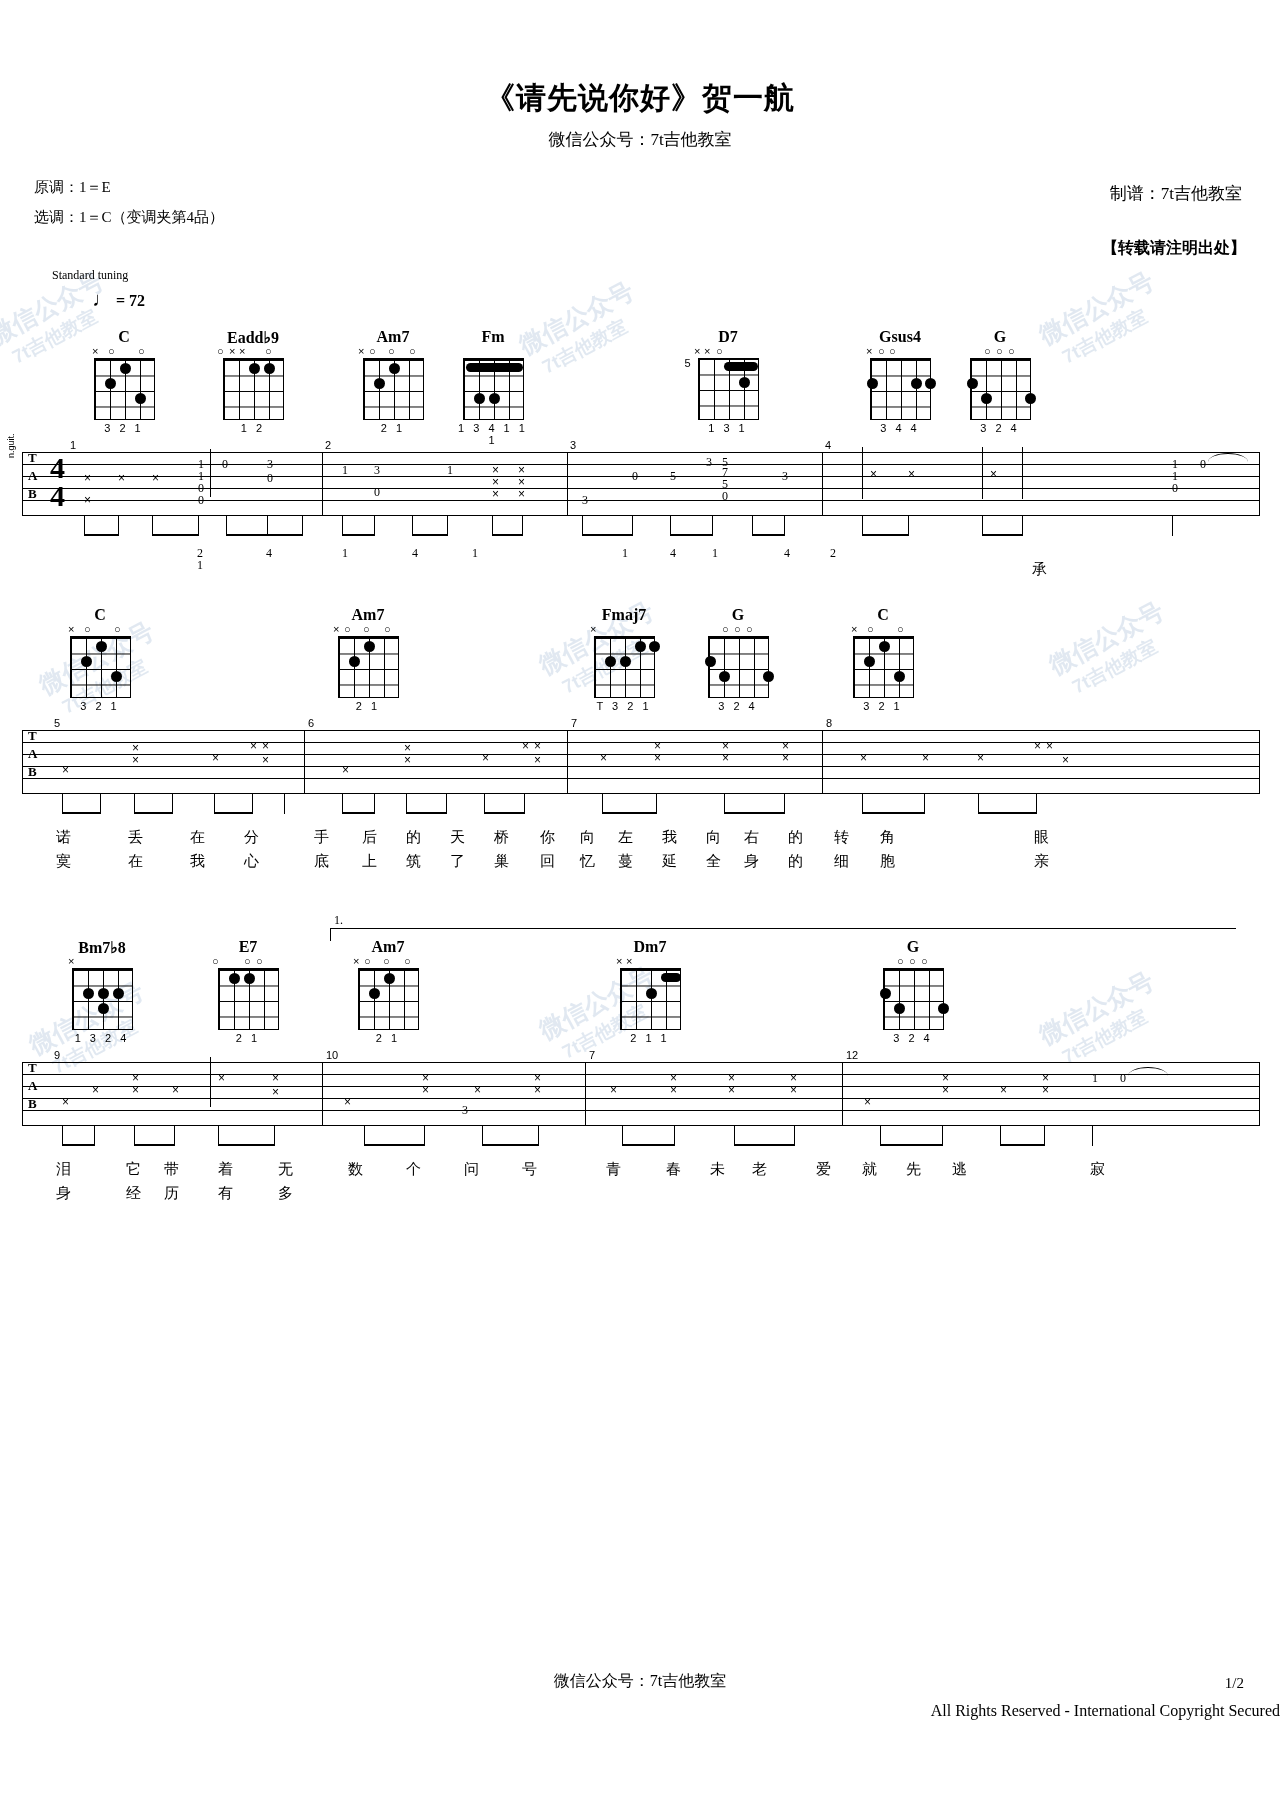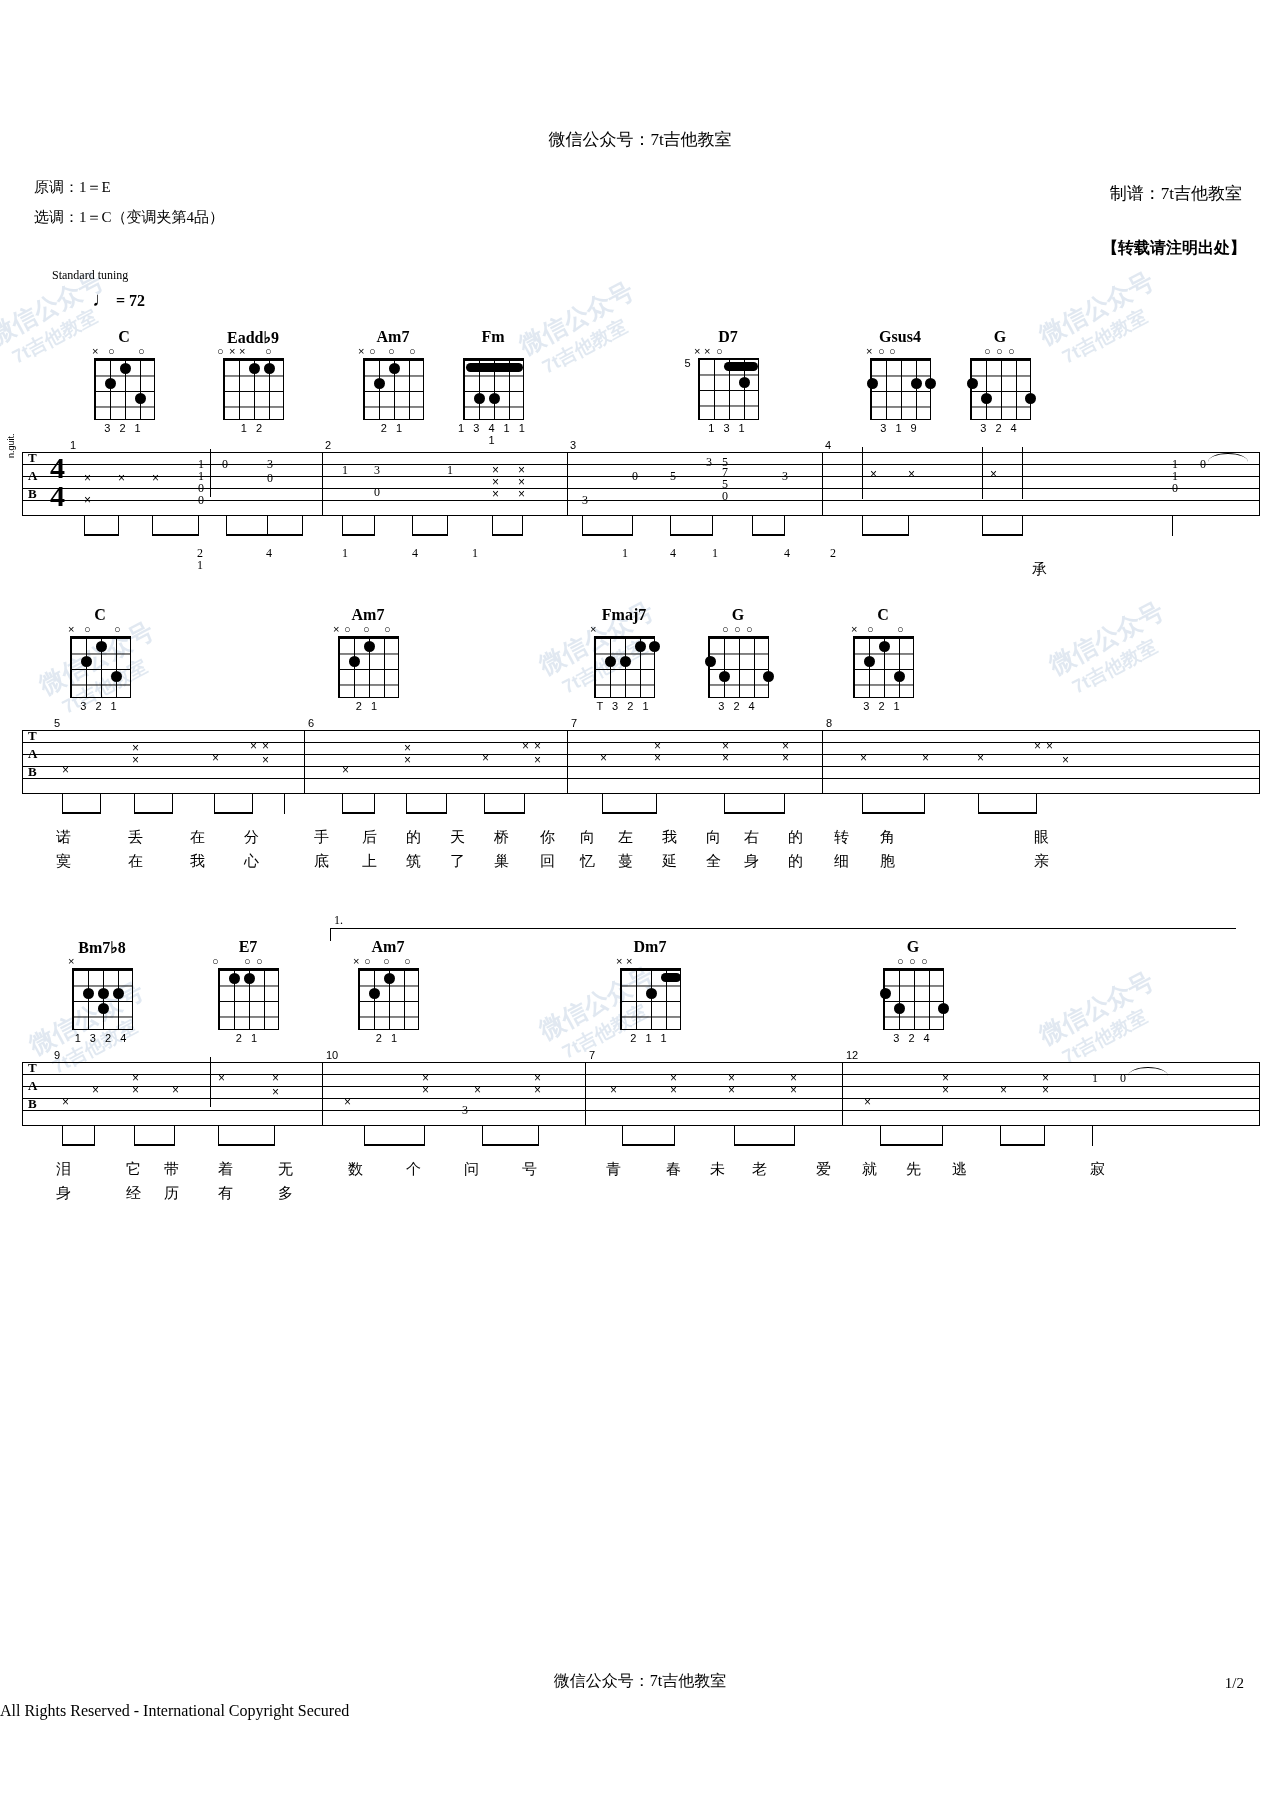--- a/index.html
+++ b/index.html
@@ -75,21 +75,21 @@
   .volta{position:absolute;border-left:1px solid #000;border-top:1px solid #000;
          height:12px;}
   .volta span{position:absolute;left:3px;top:-16px;font-size:12px;
               font-family:"Liberation Serif",serif;}
   .tie{position:absolute;border-top:1px solid #000;border-radius:50%/100% 100% 0 0;
        height:8px;}
 
   
   .footer1{position:absolute;bottom:118px;left:0;width:1280px;text-align:center;
            font-size:16px;}
-  .footer2{position:absolute;bottom:90px;left:0;width:1280px;text-align:left;
+  .footer2{position:absolute;bottom:90px;left:0;width:1280px;text-align:right;
            font-size:16px;}
   .pageno{position:absolute;bottom:118px;right:36px;font-size:15px;}
 </style>
 </head>
 <body>
 
 <div class="page">
 
   <div class="wm" style="top:290px;left:-10px;">
     <span class="l1">微信公众号</span>
@@ -121,20 +121,21 @@
   </div>
   <div class="wm" style="top:985px;left:540px;">
     <span class="l1">微信公众号</span>
     <span class="l2">7t吉他教室</span>
   </div>
   <div class="wm" style="top:990px;left:1040px;">
     <span class="l1">微信公众号</span>
     <span class="l2">7t吉他教室</span>
   </div>
 
+  <div class="title">《请先说你好》贺一航</div>
   <div class="subtitle">微信公众号：7t吉他教室</div>
   <div class="credit">制谱：7t吉他教室</div>
   <div class="keyline1">原调：1＝E</div>
   <div class="keyline2">选调：1＝C（变调夹第4品）</div>
   <div class="repost">【转载请注明出处】</div>
   <div class="tuning">Standard tuning</div>
   <div class="tempo">
     <span class="note">♩</span>
     <span>= 72</span>
   </div>
@@ -215,21 +216,21 @@
     <div class="muting">
       <span style="left:4px;">×</span>
         <span style="left:16px;">○</span>
         <span style="left:27px;">○</span>
     </div>
     <div class="grid">
       <div class="dot" style="left:-4px;top:18px;"></div>
       <div class="dot" style="left:40px;top:18px;"></div>
       <div class="dot" style="left:54px;top:18px;"></div>
     </div>
-    <div class="fingers">3    1 9</div>
+    <div class="fingers">3    4 4</div>
   </div>
 
   <div class="chord" style="top:328px;left:962px;">
     <div class="cname">G</div>
     <div class="muting">
       <span style="left:22px;">○</span>
         <span style="left:34px;">○</span>
         <span style="left:46px;">○</span>
     </div>
     <div class="grid">

